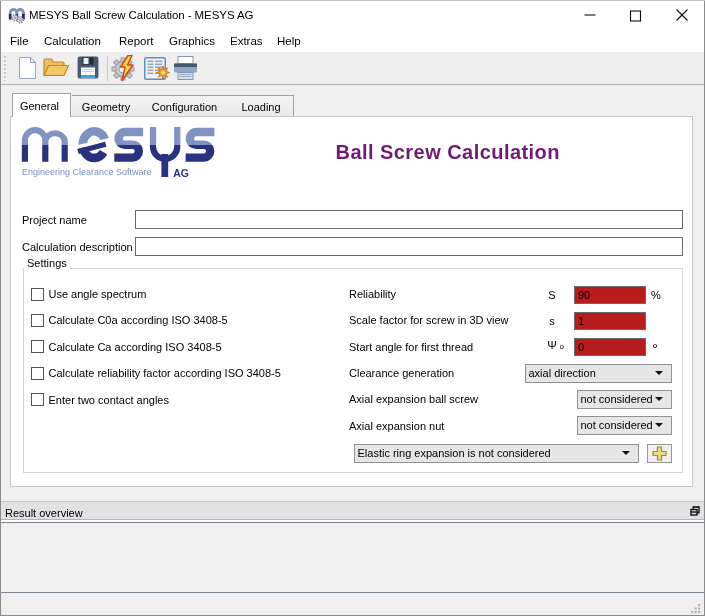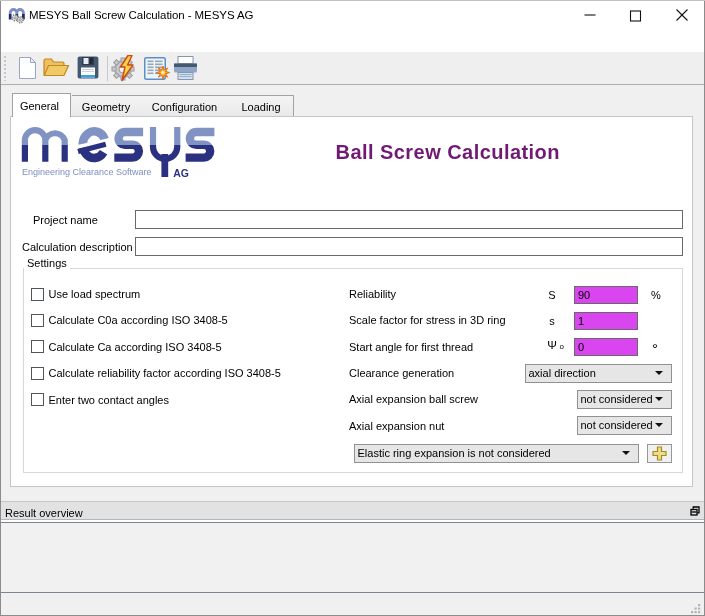--- a/index.html
+++ b/index.html
@@ -23,35 +23,35 @@
 #tab-general{left:11px;top:8px;width:59px;height:24px;background:#fff;z-index:3;line-height:25px;}
 #tab-geometry{left:71px;width:69px;border-left:none;}
 #tab-config{left:139px;width:90px;border-left:none;}
 #tab-loading{left:228px;width:65px;border-left:none;}
 
 #pane{left:9px;top:31px;width:683px;height:371px;background:#fff;border:1px solid #c3c7cb;box-sizing:border-box;z-index:2;}
 
 #bluetitle{left:324.5px;top:24px;font-size:20px;font-weight:bold;color:#701a75;letter-spacing:0.45px;}
 #ecs{left:11px;top:49.5px;font-size:9px;color:#7e8fc1;}
 .lbl{position:absolute;}
-#lbl-project{left:11px;top:97px;margin-left:11px;}
+#lbl-project{left:11px;top:97px;}
 #lbl-desc{left:11px;top:124px;}
 .inp{position:absolute;background:#fff;border:1px solid #696969;box-sizing:border-box;}
 #inp-project{left:124px;top:93px;width:548px;height:19px;}
 #inp-desc{left:124px;top:120px;width:548px;height:19px;}
 
 #grp{left:12px;top:151px;width:660px;height:205px;border:1px solid #d7d7d7;box-sizing:border-box;}
 #grp-title{left:13px;top:140px;background:#fff;padding:0 3px;}
 
 .cb{position:absolute;left:19.8px;width:13px;height:13px;background:#fff;border:1px solid #50555b;box-sizing:border-box;}
 .cbl{position:absolute;left:37.5px;}
 
 .rl{position:absolute;left:338px;}
 .sym{position:absolute;text-align:center;}
-.rinp{position:absolute;left:563px;width:64px;height:18px;background:#d946ef;border:1px solid #696969;box-sizing:border-box;padding:0 0 0 3px;line-height:16px;}
+.rinp{position:absolute;left:563px;width:72px;height:18px;background:#b91c1c;border:1px solid #696969;box-sizing:border-box;padding:0 0 0 3px;line-height:16px;}
 .combo{position:absolute;height:19px;background:#e6e6e6;border:1px solid #919191;box-sizing:border-box;line-height:17px;padding-left:2.5px;}
 .arrow{position:absolute;width:0;height:0;border-left:4.5px solid transparent;border-right:4.5px solid transparent;border-top:4.5px solid #111;}
 
 #dockbar{left:0;top:501px;width:705px;height:19px;background:#e2e2e2;border-top:1px solid #c6c6c6;border-bottom:1px solid #b5b5b5;box-sizing:border-box;}
 #dockbar span{position:absolute;left:5px;top:4.5px;}
 
 #result{left:0;top:522px;width:705px;height:71px;background:#f1f1f1;border:1px solid #7b8590;box-sizing:border-box;}
 #statusbar{left:0;top:593px;width:705px;height:23px;background:#f0f0f0;}
 
 .wb{background:#8b8b8b;z-index:50;}
@@ -74,20 +74,28 @@
     </svg>
     <span id="title-text" class="a">MESYS Ball Screw Calculation - MESYS AG</span>
     <svg class="a" style="left:578px;top:0" width="120" height="30" viewBox="0 0 120 30">
       <g class="wbtn">
         <line x1="6.5" y1="15" x2="17.5" y2="15"></line>
         <rect x="52.5" y="11" width="10" height="10"></rect>
         <line x1="98.5" y1="9.5" x2="109.5" y2="20.5"></line>
           <line x1="109.5" y1="9.5" x2="98.5" y2="20.5"></line>
       </g>
     </svg>
+  </div>
+  <div id="menubar" class="a">
+    <span class="menu" style="left:10px">File</span>
+    <span class="menu" style="left:44px">Calculation</span>
+    <span class="menu" style="left:119px">Report</span>
+    <span class="menu" style="left:169px">Graphics</span>
+    <span class="menu" style="left:230px">Extras</span>
+    <span class="menu" style="left:277px">Help</span>
   </div>
   <div id="toolbar" class="a">
     <div id="handle" class="a"></div>
     <div class="tsep a"></div>
 
     <svg class="a" style="left:15px;top:4px" width="24" height="25" viewBox="0 0 24 25">
       <path d="M3.5,1.5 h11 l5,5 v16 h-16 z" fill="#fdfeff" stroke="#9aa7c0" stroke-width="1"></path>
       <path d="M14.5,1.5 l5,5 h-5 z" fill="#e8edf5" stroke="#9aa7c0" stroke-width="1"></path>
     </svg>
 
@@ -185,35 +193,35 @@
       <span id="ecs" class="a">Engineering Clearance Software</span>
       <span id="bluetitle" class="a">Ball Screw Calculation</span>
       <span id="lbl-project" class="lbl">Project name</span>
       <span id="lbl-desc" class="lbl">Calculation description</span>
       <div id="inp-project" class="inp"></div>
       <div id="inp-desc" class="inp"></div>
       <div id="grp" class="a"></div>
       <span id="grp-title" class="a">Settings</span>
 
       <div class="cb" style="top:170.5px"></div>
-        <span class="cbl" style="top:171px">Use load spectrum</span>
+        <span class="cbl" style="top:171px">Use angle spectrum</span>
       <div class="cb" style="top:196.9px"></div>
         <span class="cbl" style="top:197.4px">Calculate C0a according ISO 3408-5</span>
       <div class="cb" style="top:223.3px"></div>
         <span class="cbl" style="top:223.8px">Calculate Ca according ISO 3408-5</span>
       <div class="cb" style="top:249.7px"></div>
         <span class="cbl" style="top:250.2px">Calculate reliability factor according ISO 3408-5</span>
       <div class="cb" style="top:276.1px"></div>
         <span class="cbl" style="top:276.6px">Enter two contact angles</span>
 
       <span class="rl" style="top:171px">Reliability</span>
       <span class="sym" style="left:536px;top:172px;width:10px">S</span>
       <div class="rinp" style="top:168.5px">90</div>
       <span class="a" style="left:640px;top:172px">%</span>
-      <span class="rl" style="top:197.4px">Scale factor for stress in 3D ring</span>
+      <span class="rl" style="top:197.4px">Scale factor for screw in 3D view</span>
       <span class="sym" style="left:536px;top:198.4px;width:10px">s</span>
       <div class="rinp" style="top:194.9px">1</div>
       <span class="rl" style="top:223.8px">Start angle for first thread</span>
       <span class="a" style="left:536.3px;top:221.6px;font-size:11.5px">Ψ</span>
         <span class="a" style="left:548.5px;top:225.3px;font-size:8px">o</span>
       <div class="rinp" style="top:221.3px">0</div>
       <span class="a" style="left:641px;top:223px;font-size:15px">°</span>
       <span class="rl" style="top:249.8px">Clearance generation</span>
       <div class="combo" style="left:514px;top:246.5px;width:147px">axial direction<div class="arrow" style="right:8px;top:6px;position:absolute"></div></div>
       <span class="rl" style="top:276.2px">Axial expansion ball screw</span>

